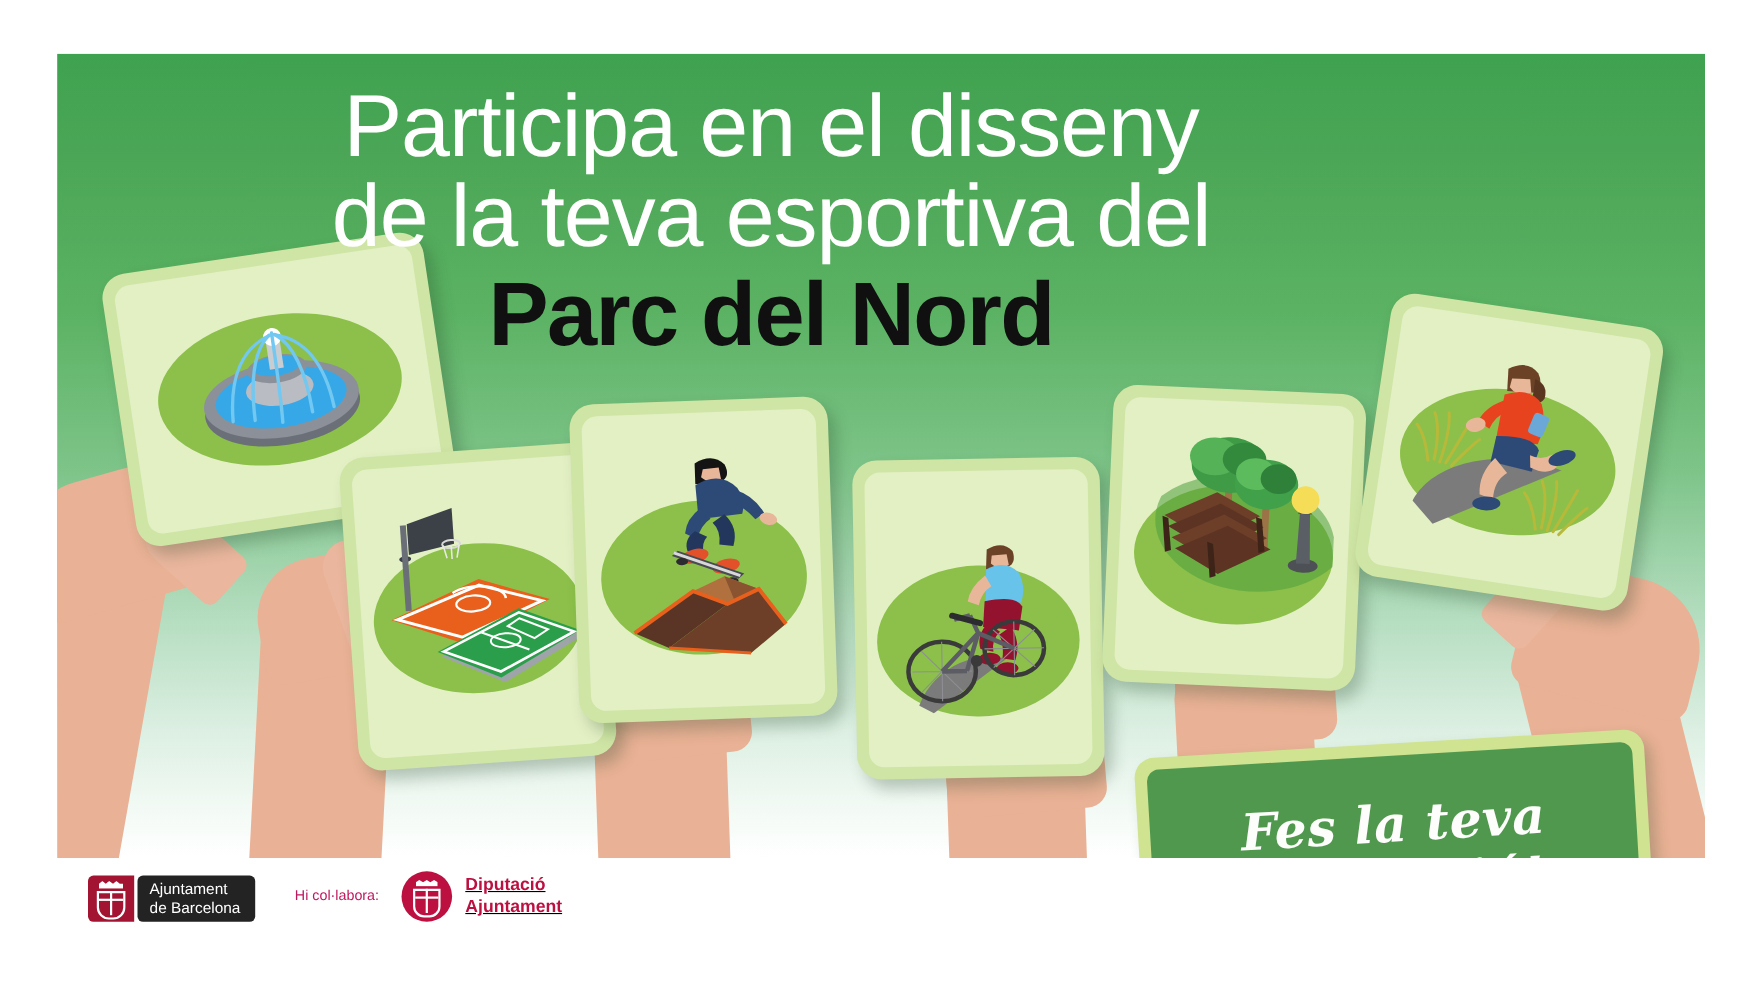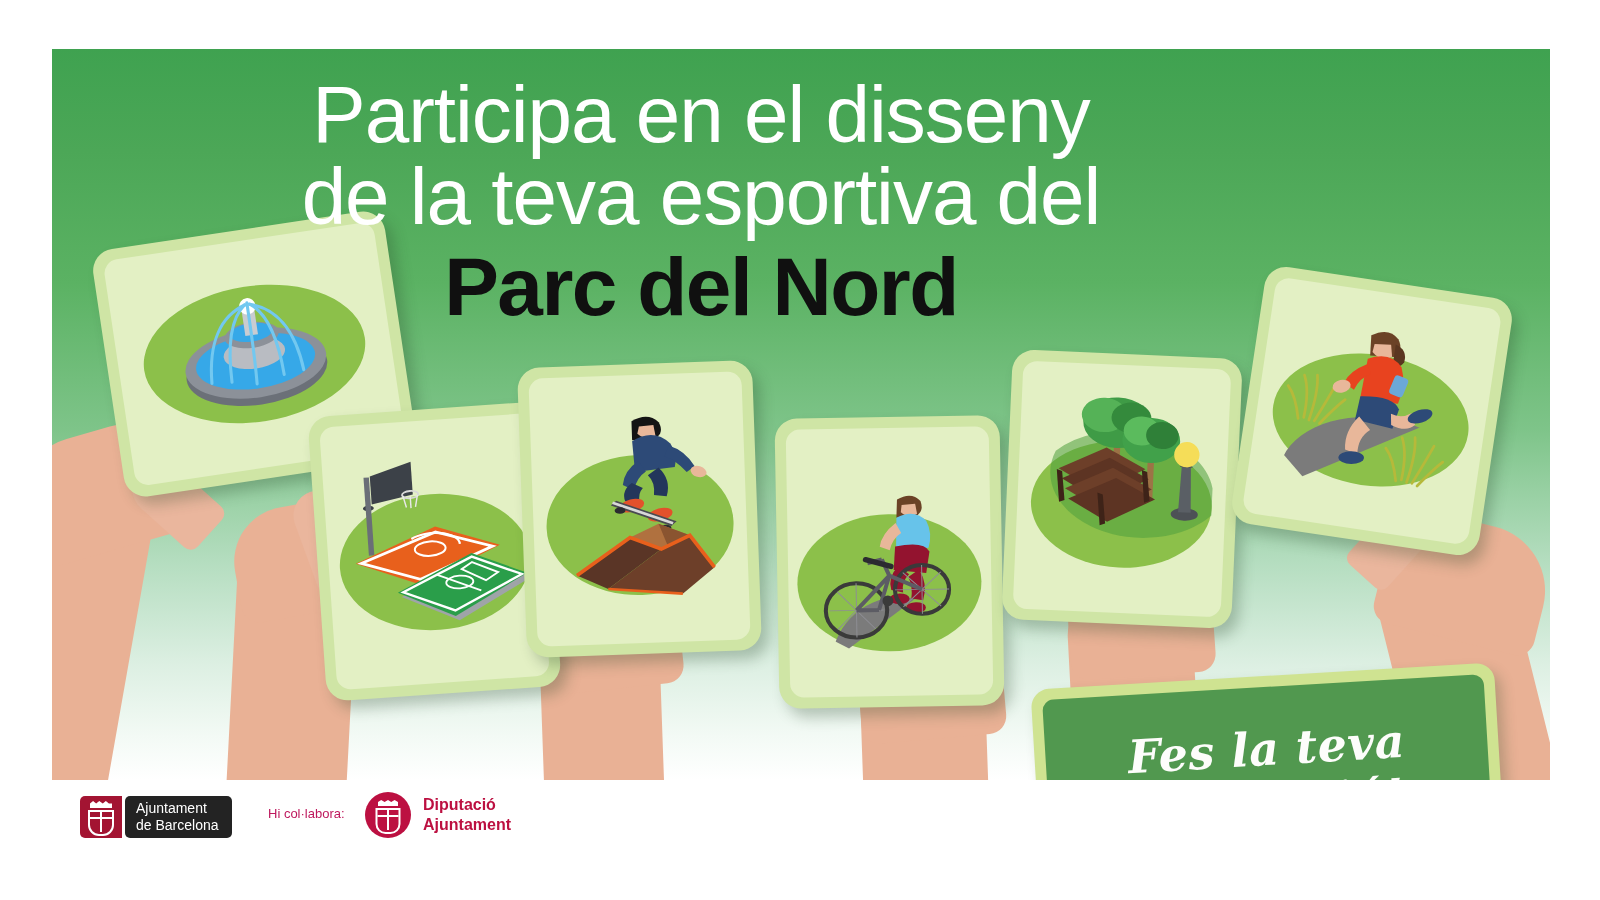--- a/index.html
+++ b/index.html
@@ -47,21 +47,21 @@
 
   
   #footer{position:absolute;left:0;top:780px;width:1600px;height:120px;background:#fff;}
   #sab-logo{position:absolute;left:80px;top:16px;display:flex;align-items:stretch;height:42px;}
   .sab-crest{width:42px;background:#a31432;border-radius:5px 0 0 5px;position:relative;}
   .sab-name{background:#232323;border-radius:5px;margin-left:3px;color:#fff;font-size:14px;
             line-height:1.18;padding:5px 13px 5px 11px;display:flex;flex-direction:column;
             justify-content:center;font-family:"Liberation Sans",sans-serif;}
   #collab-label{position:absolute;left:268px;top:26px;font-size:13px;color:#be185d;
                 font-family:"Liberation Sans",sans-serif;}
-  #dip-logo{position:absolute;left:365px;top:12px;display:flex;align-items:center;}
+  #dip-logo{position:absolute;left:365px;top:12px;display:flex;align-items:center;text-decoration:underline;}
   .dip-circle{width:46px;height:46px;border-radius:50%;background:#bc1041;position:relative;}
   .dip-text{margin-left:12px;color:#bc1041;font-weight:bold;font-size:16px;line-height:1.22;
             font-family:"Liberation Sans",sans-serif;}
 
   
   .crest-crown{position:absolute;left:50%;top:5px;transform:translateX(-50%);
                width:22px;height:7px;background:#fff;
                clip-path:polygon(0 100%,0 35%,14% 0,28% 35%,42% 0,58% 35%,72% 0,86% 35%,100% 35%,100% 100%);}
   .crest-shield{position:absolute;left:50%;top:14px;transform:translateX(-50%);
                 width:22px;height:22px;border:2px solid #fff;border-radius:0 0 11px 11px;}

